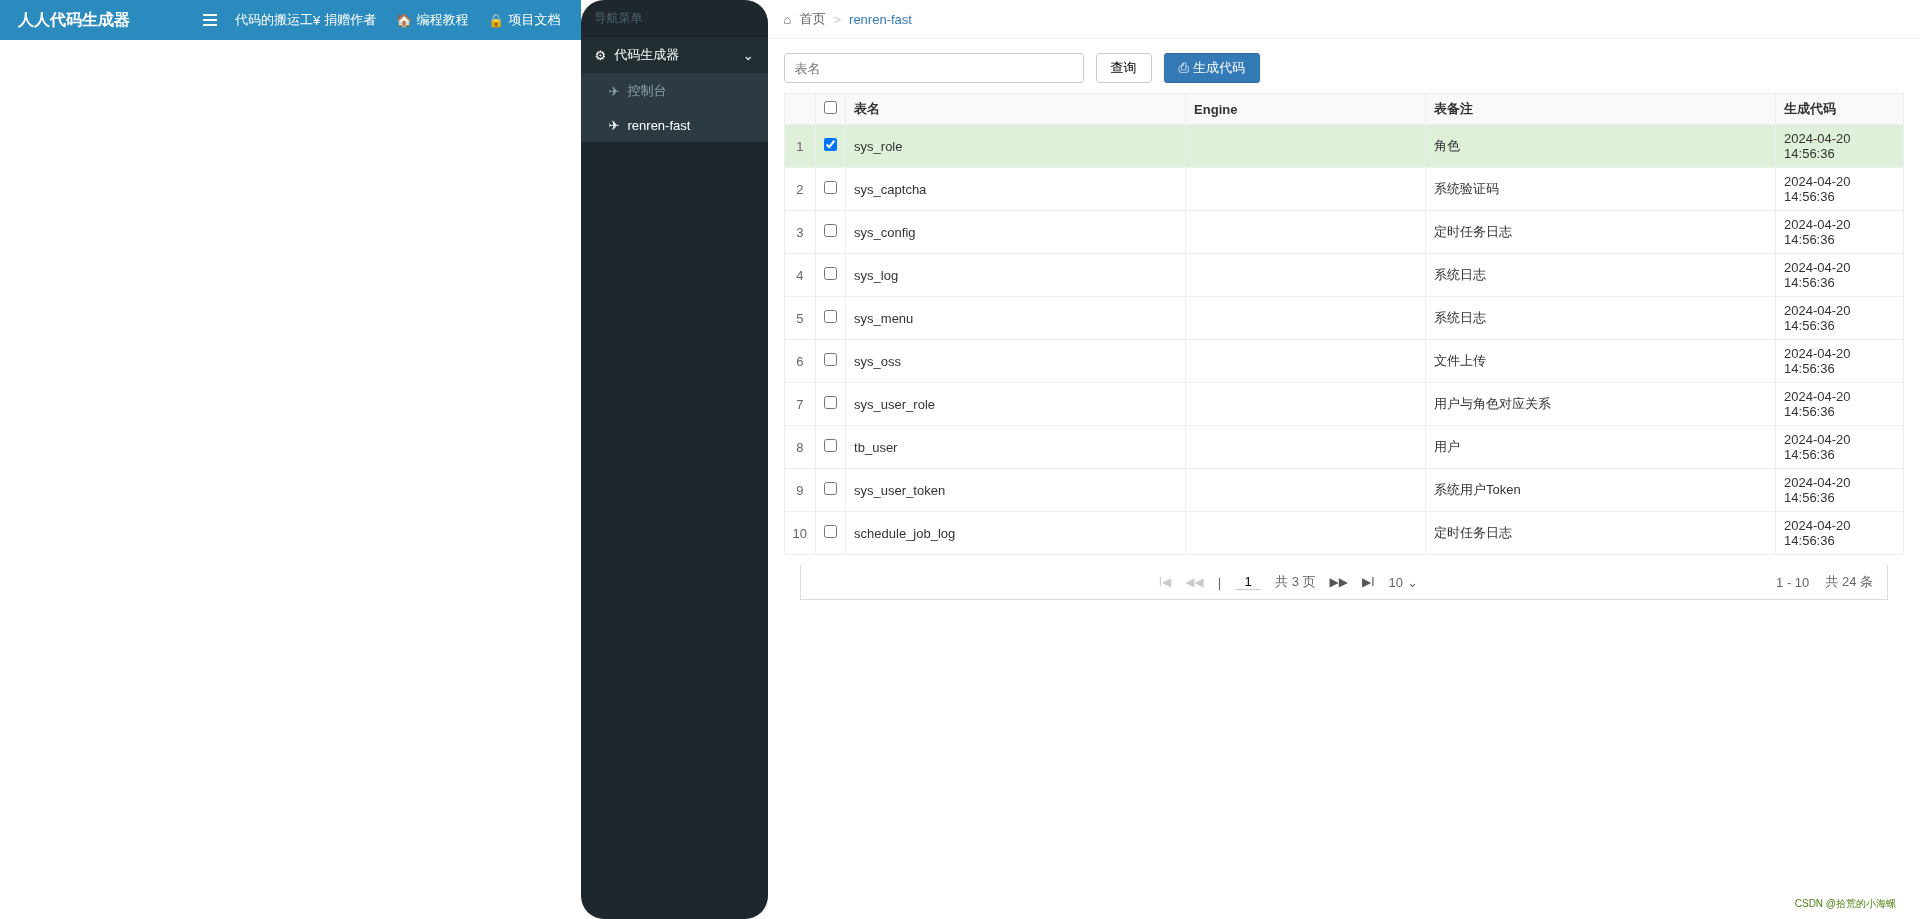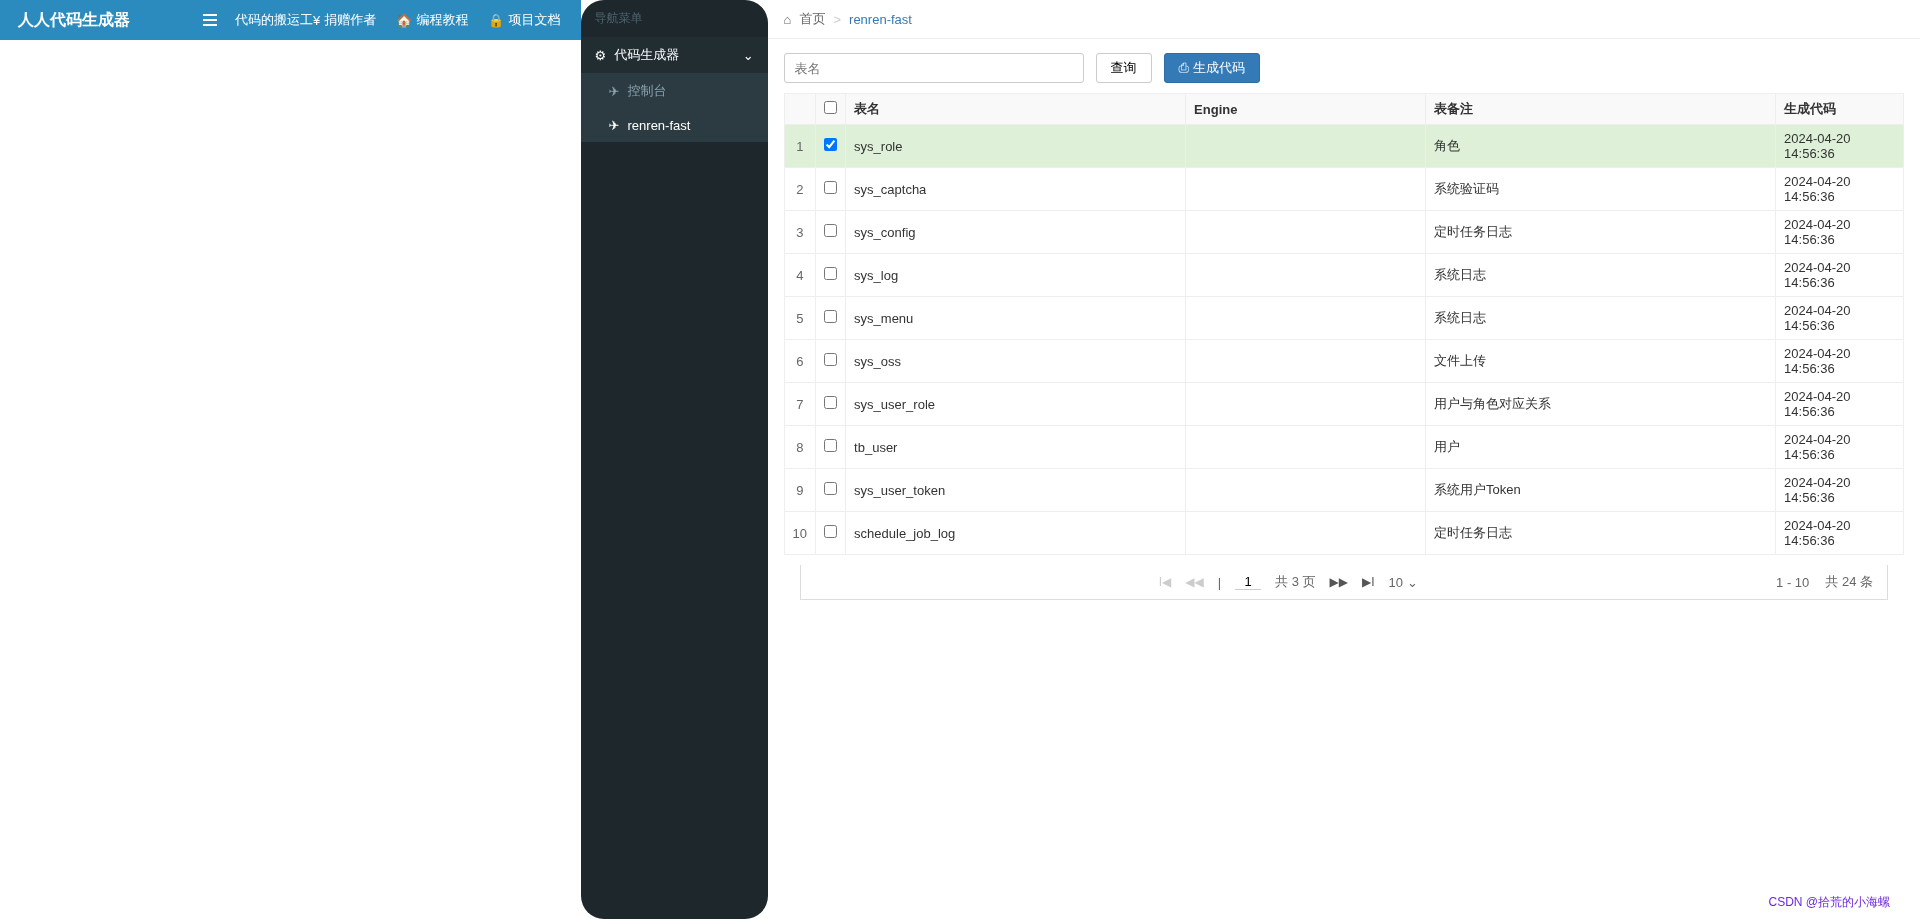--- a/index.html
+++ b/index.html
@@ -241,24 +241,24 @@
       align-items: center;
       gap: 4px;
     }
     .pagination-right {
       display: flex;
       gap: 16px;
       align-items: center;
     }
     .watermark {
       position: fixed;
-      right: 30px;
+      right: 24px;
       bottom: 8px;
-      font-size: 12px;
-      color: #6d28d9;
+      font-size: 10px;
+      color: #4d7c0f;
     }
     .icon {
       display: inline-block;
     }
   </style>
 </head>
 <body>
 
 <div class="app">
   <div class="header">

